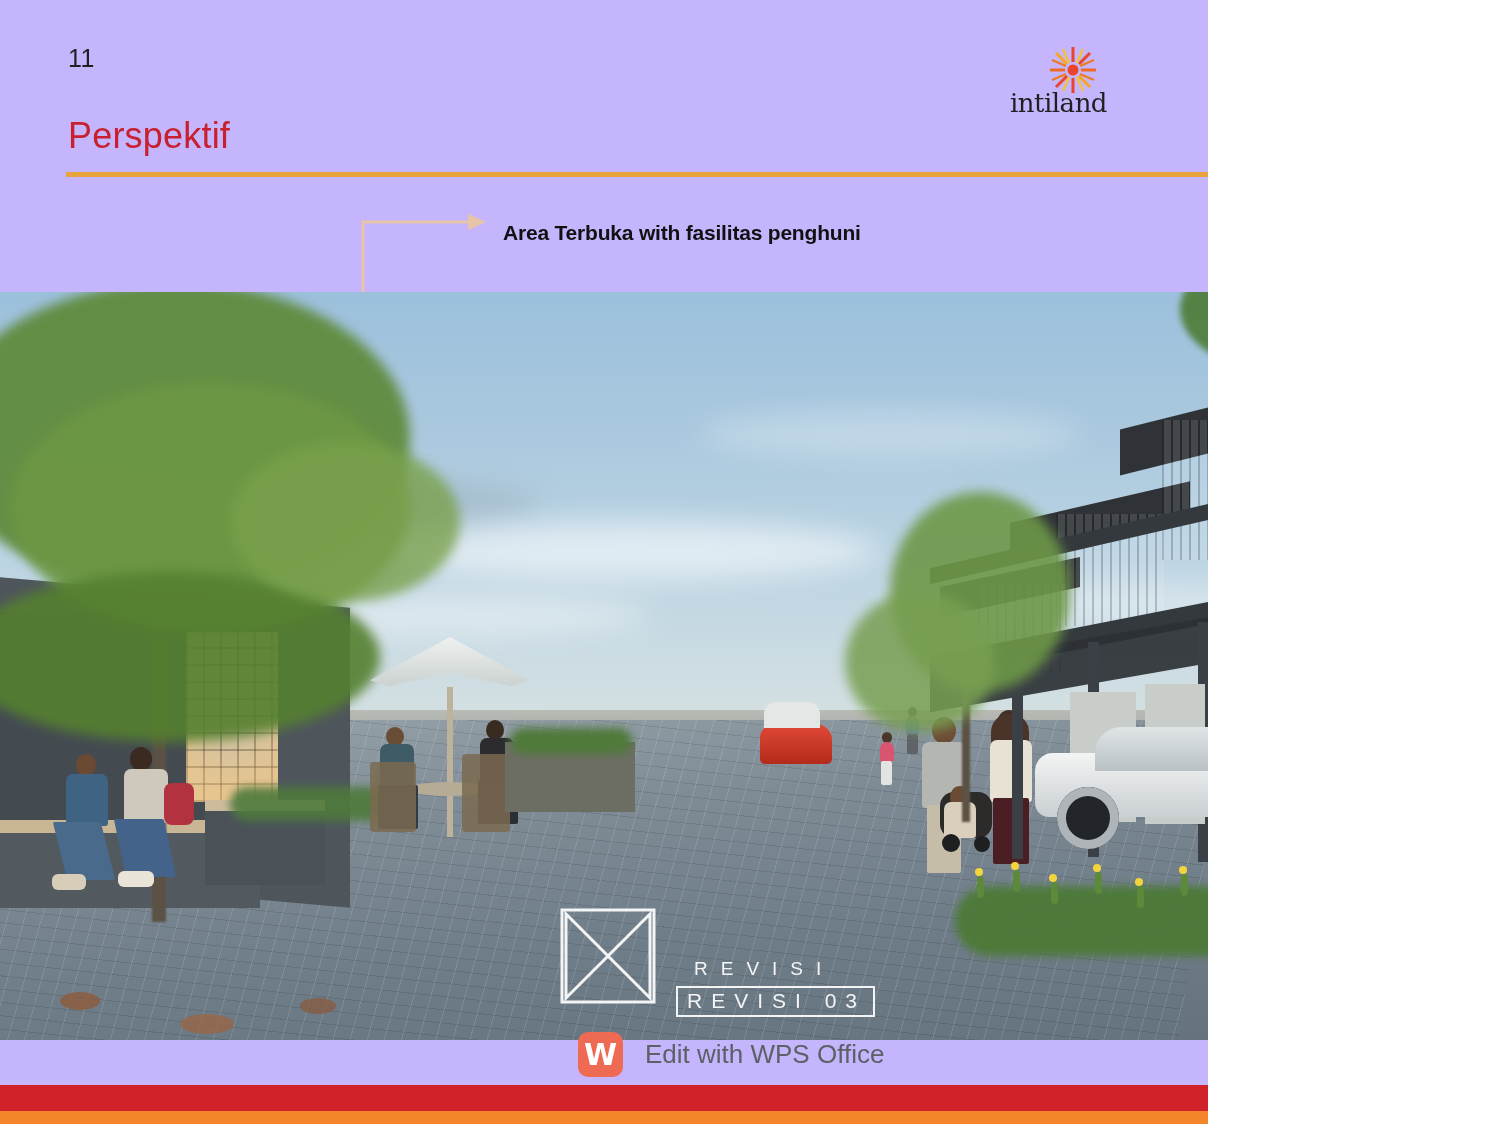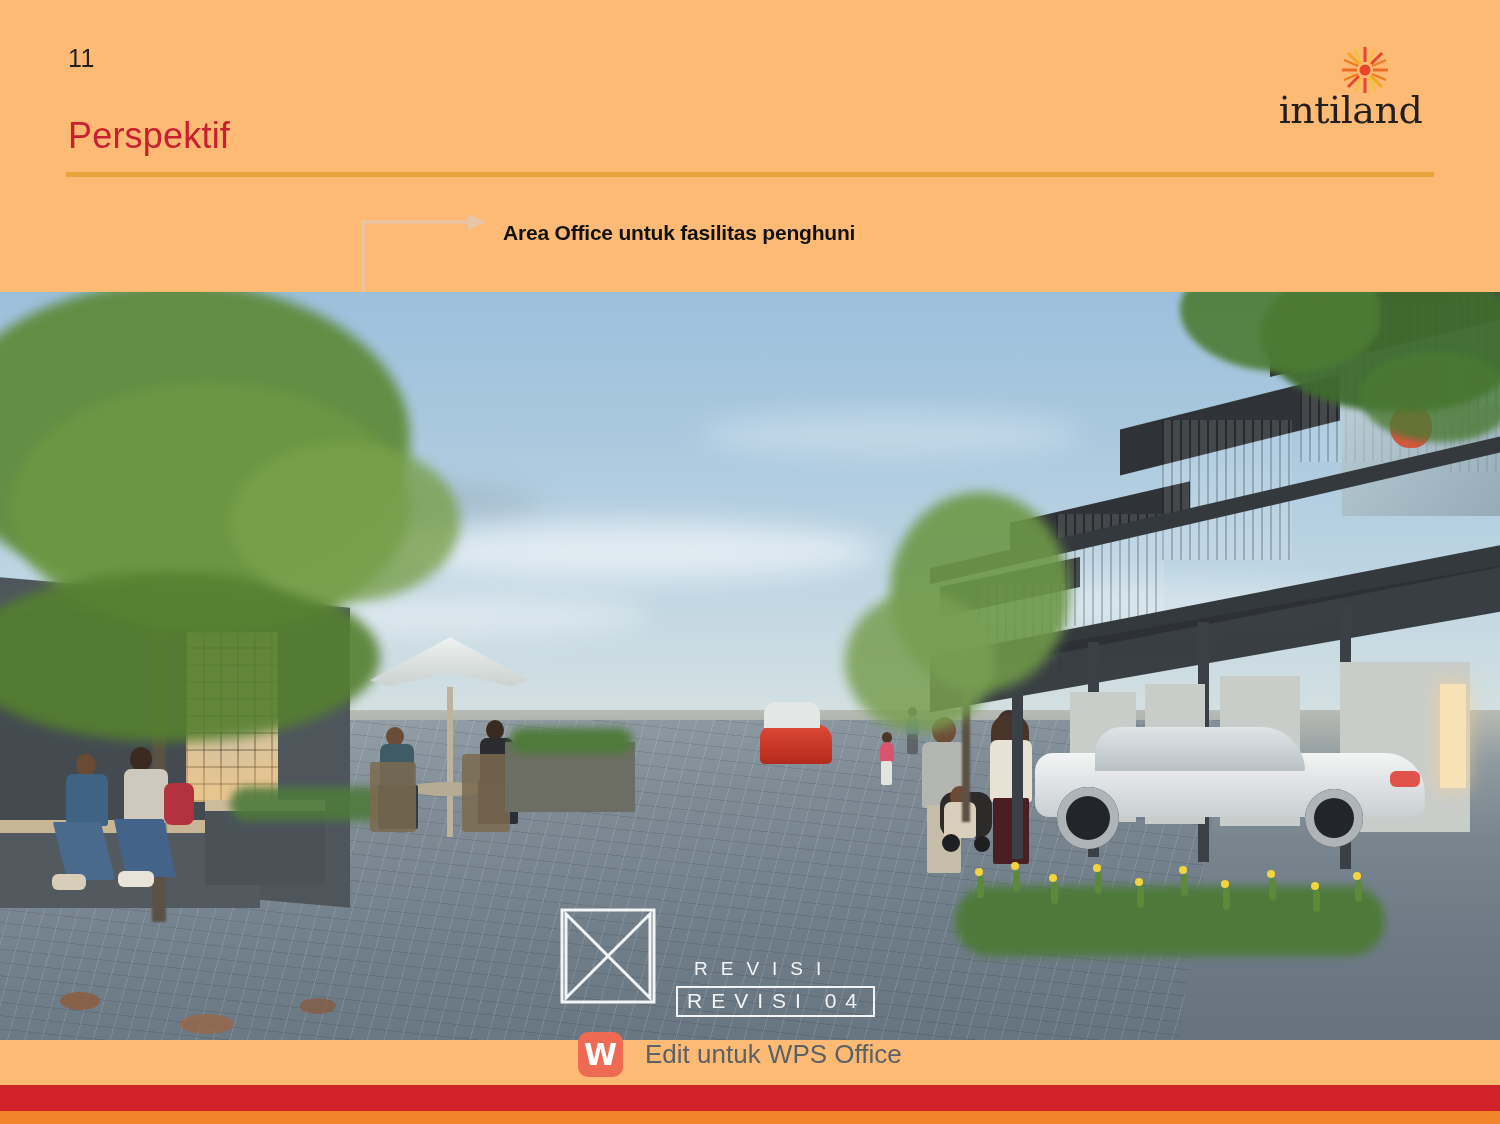--- a/index.html
+++ b/index.html
@@ -1,28 +1,28 @@
 <!DOCTYPE html>
 <html><head>
 <meta charset="utf-8">
 <style>
   html,body{margin:0;padding:0;background:#fff;}
   body{width:1500px;height:1124px;overflow:hidden;font-family:"Liberation Sans",sans-serif;}
-  .slide{position:relative;width:1500px;height:1124px;background:#fdba74;overflow:hidden;}
+  .slide{position:relative;width:1208px;height:1124px;background:#c4b5fd;overflow:hidden;}
 
   
   .page-num{position:absolute;left:68px;top:44px;font-size:25px;color:#231f20;letter-spacing:.5px;}
   .slide-title{position:absolute;left:68px;top:118px;font-size:36px;color:#c8202e;letter-spacing:.2px;line-height:1;}
   .title-rule{position:absolute;left:66px;top:172px;width:1368px;height:5px;background:#e8a33d;}
 
   
   .logo{position:absolute;right:62px;top:46px;width:175px;height:96px;}
   .logo-mark{position:absolute;left:78px;top:0;width:48px;height:48px;}
   .logo-word{position:absolute;left:0;top:42px;width:175px;text-align:center;
-             font-family:"DejaVu Serif",serif;font-size:38px;color:#231f20;letter-spacing:-0.5px;font-weight:400;}
+             font-family:"DejaVu Serif",serif;font-size:26px;color:#231f20;letter-spacing:-0.5px;font-weight:400;}
 
   
   .callout-text{position:absolute;left:503px;top:221px;font-size:21px;font-weight:bold;color:#111;
                 letter-spacing:-.2px;white-space:nowrap;}
   .callout-svg{position:absolute;left:330px;top:200px;width:200px;height:660px;}
 
   
   .render{position:absolute;left:0;top:292px;width:1500px;height:748px;overflow:hidden;background:#9db6c6;}
 
   
@@ -157,21 +157,21 @@
       <circle cx="24" cy="24" r="5.5" fill="#e8452c"></circle>
     </svg>
     <div class="logo-word">intiland</div>
   </div>
 
   <svg class="callout-svg" viewBox="0 0 200 660">
     <path d="M33 628 L33 22 L138 22" fill="none" stroke="#e8c4a8" stroke-width="3"></path>
     <polygon points="138,14 156,22 138,30" fill="#e8c4a8"></polygon>
     <circle cx="33" cy="628" r="20" fill="none" stroke="#e8c4a8" stroke-width="5"></circle>
   </svg>
-  <div class="callout-text">Area Office untuk fasilitas penghuni</div>
+  <div class="callout-text">Area Terbuka with fasilitas penghuni</div>
 
   <div class="render">
 
     <div class="sky"></div>
 
     <div class="cloud dark" style="left:30px;top:120px;width:330px;height:70px;"></div>
     <div class="cloud dark" style="left:120px;top:185px;width:420px;height:52px;"></div>
     <div class="cloud" style="left:380px;top:230px;width:500px;height:58px;"></div>
     <div class="cloud" style="left:700px;top:120px;width:380px;height:44px;opacity:.5;"></div>
     <div class="cloud" style="left:880px;top:290px;width:480px;height:40px;opacity:.6;"></div>
@@ -343,27 +343,27 @@
     <div style="position:absolute;left:180px;top:722px;width:54px;height:20px;border-radius:50%;background:#9a6540;opacity:.75;"></div>
     <div style="position:absolute;left:300px;top:706px;width:36px;height:16px;border-radius:50%;background:#8a583a;opacity:.7;"></div>
 
     <div class="wm" style="top:616px;">
       <svg class="wm-logo" viewBox="0 0 96 96">
         <rect x="2" y="2" width="92" height="92" fill="none" stroke="#fff" stroke-width="3"></rect>
         <polygon points="6,6 48,48 6,90" fill="none" stroke="#fff" stroke-width="3"></polygon>
         <polygon points="90,6 48,48 90,90" fill="none" stroke="#fff" stroke-width="3"></polygon>
       </svg>
       <div class="wm-studio">REVISI</div>
-      <div class="wm-rev">REVISI 04</div>
+      <div class="wm-rev">REVISI 03</div>
     </div>
   </div>
 
   <div class="wps">
     <div class="wps-icon">
       <span>W</span>
     </div>
-    <div class="wps-text">Edit untuk WPS Office</div>
+    <div class="wps-text">Edit with WPS Office</div>
   </div>
 
   <div class="bar-red"></div>
   <div class="bar-orange"></div>
 
 </div>
 
 </body></html>

